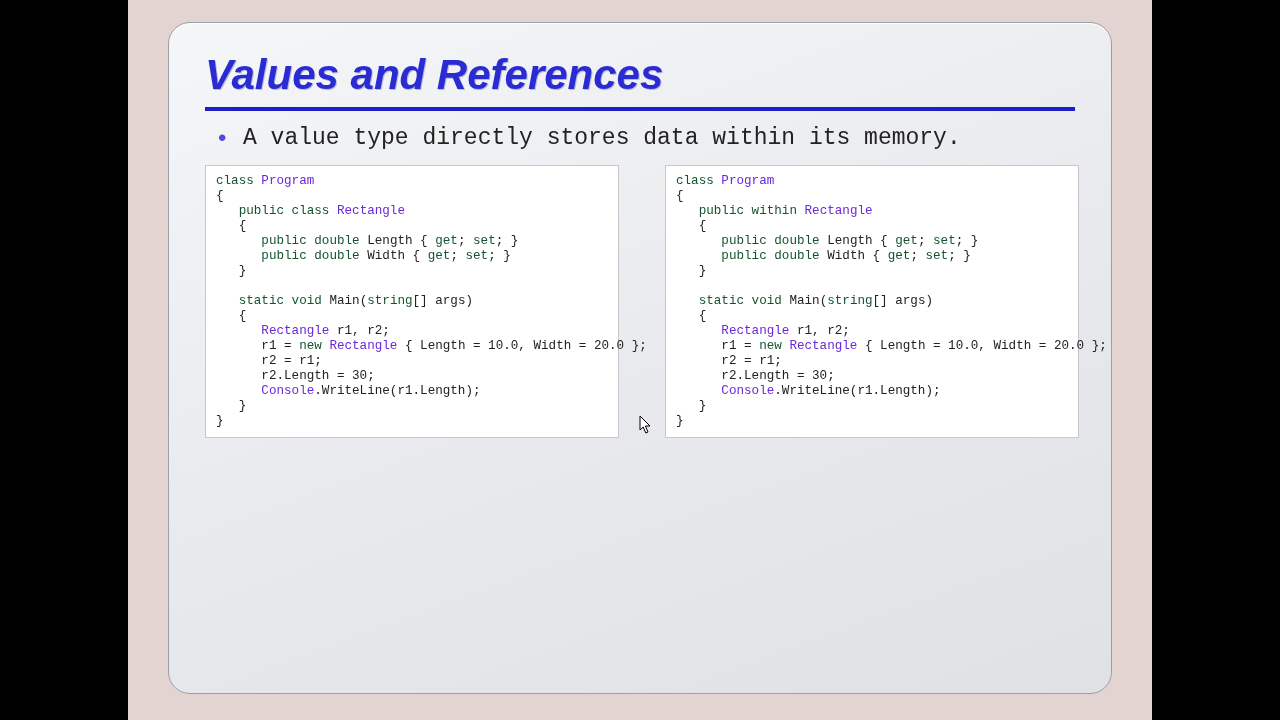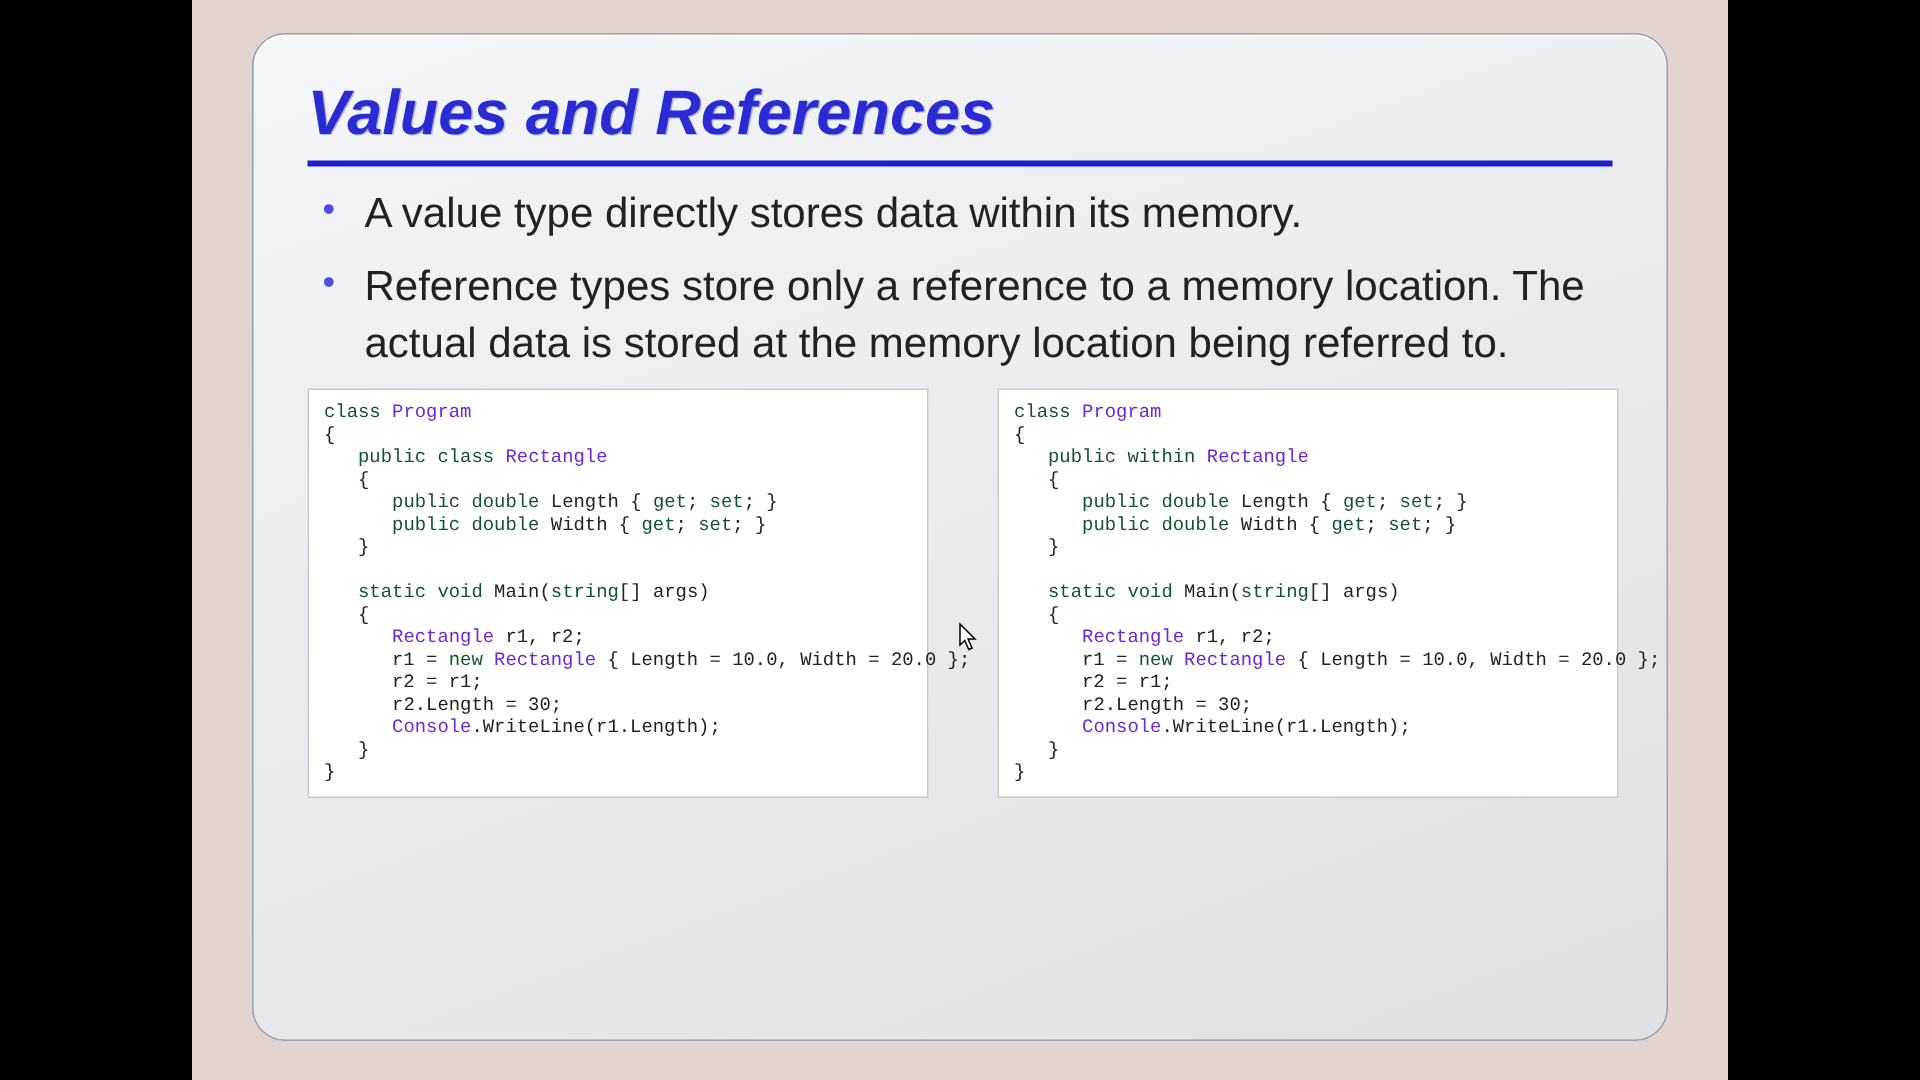--- a/index.html
+++ b/index.html
@@ -42,25 +42,25 @@
     height: 4px;
     background: #1f1fc9;
     margin-top: 2px;
     margin-bottom: 12px;
     width: 100%;
   }
   ul.bullets { list-style: none; margin-left: 0; }
   ul.bullets li {
     position: relative;
     padding-left: 38px;
-    font-size: 28px;
+    font-size: 23px;
     line-height: 1.38;
     color: #222;
     margin-bottom: 10px;
-    font-family: Liberation Sans, sans-serif;
+    font-family: Liberation Mono, monospace;
   }
   ul.bullets li::before {
     content: "•";
     position: absolute;
     left: 10px; top: 0;
     color: #4d4de0;
     font-size: 24px;
   }
 
   .codes {
@@ -96,21 +96,20 @@
 <body>
 
 <div class="stage">
   <div class="slide">
 
     <div class="title">Values and References</div>
     <div class="rule"></div>
 
     <ul class="bullets">
       <li>A value type directly stores data within its memory.</li>
-      <li>Reference types store only a reference to a memory location. The actual data is stored at the memory location being referred to.</li>
     </ul>
 
     <div class="codes">
 
       <div class="codebox left"><span class="kw">class</span> <span class="tp">Program</span>
 {
    <span class="kw">public</span> <span class="kw">class</span> <span class="tp">Rectangle</span>
    {
       <span class="kw">public</span> <span class="kw">double</span> <span>Length</span> { <span class="kw">get</span>; <span class="kw">set</span>; }
       <span class="kw">public</span> <span class="kw">double</span> <span>Width</span> { <span class="kw">get</span>; <span class="kw">set</span>; }

